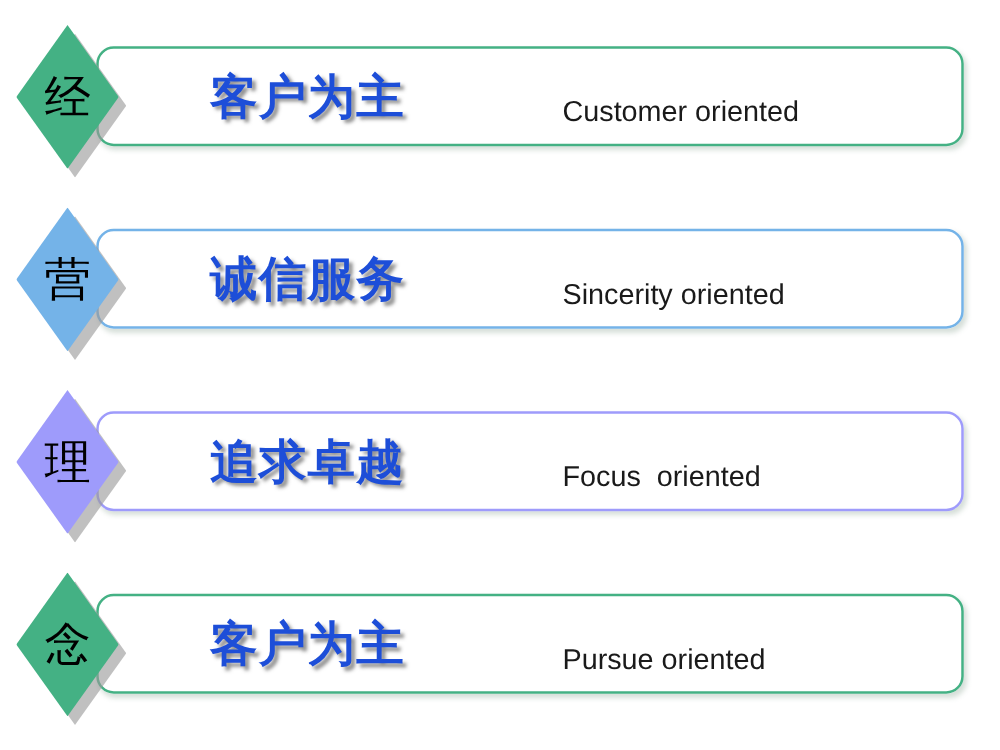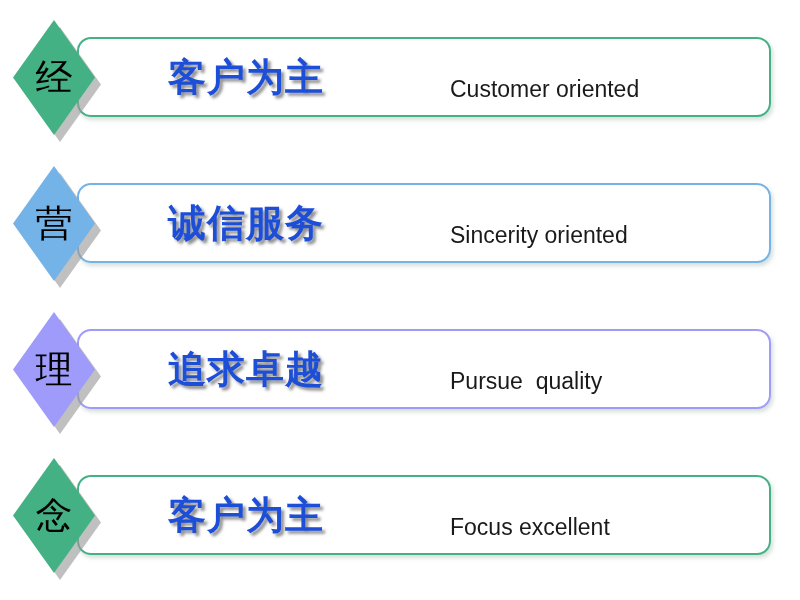--- a/index.html
+++ b/index.html
@@ -153,27 +153,27 @@
   </div>
 
   <div class="row" style="top:292px;">
     <div class="bar" style="border-color:#9e9bfb;"></div>
     <div class="diamond-wrap">
       <div class="diamond-shadow"></div>
       <div class="diamond" style="background:#9e9bfb;"></div>
       <div class="diamond-char">理</div>
     </div>
     <div class="cn-text">追求卓越</div>
-    <div class="en-text">Pursue  quality</div>
+    <div class="en-text">Focus  oriented</div>
   </div>
 
   <div class="row" style="top:438px;">
     <div class="bar" style="border-color:#44b184;"></div>
     <div class="diamond-wrap">
       <div class="diamond-shadow"></div>
       <div class="diamond" style="background:#44b184;"></div>
       <div class="diamond-char">念</div>
     </div>
     <div class="cn-text">客户为主</div>
-    <div class="en-text">Focus excellent</div>
+    <div class="en-text">Pursue oriented</div>
   </div>
 
 </div>
 
 </body></html>

